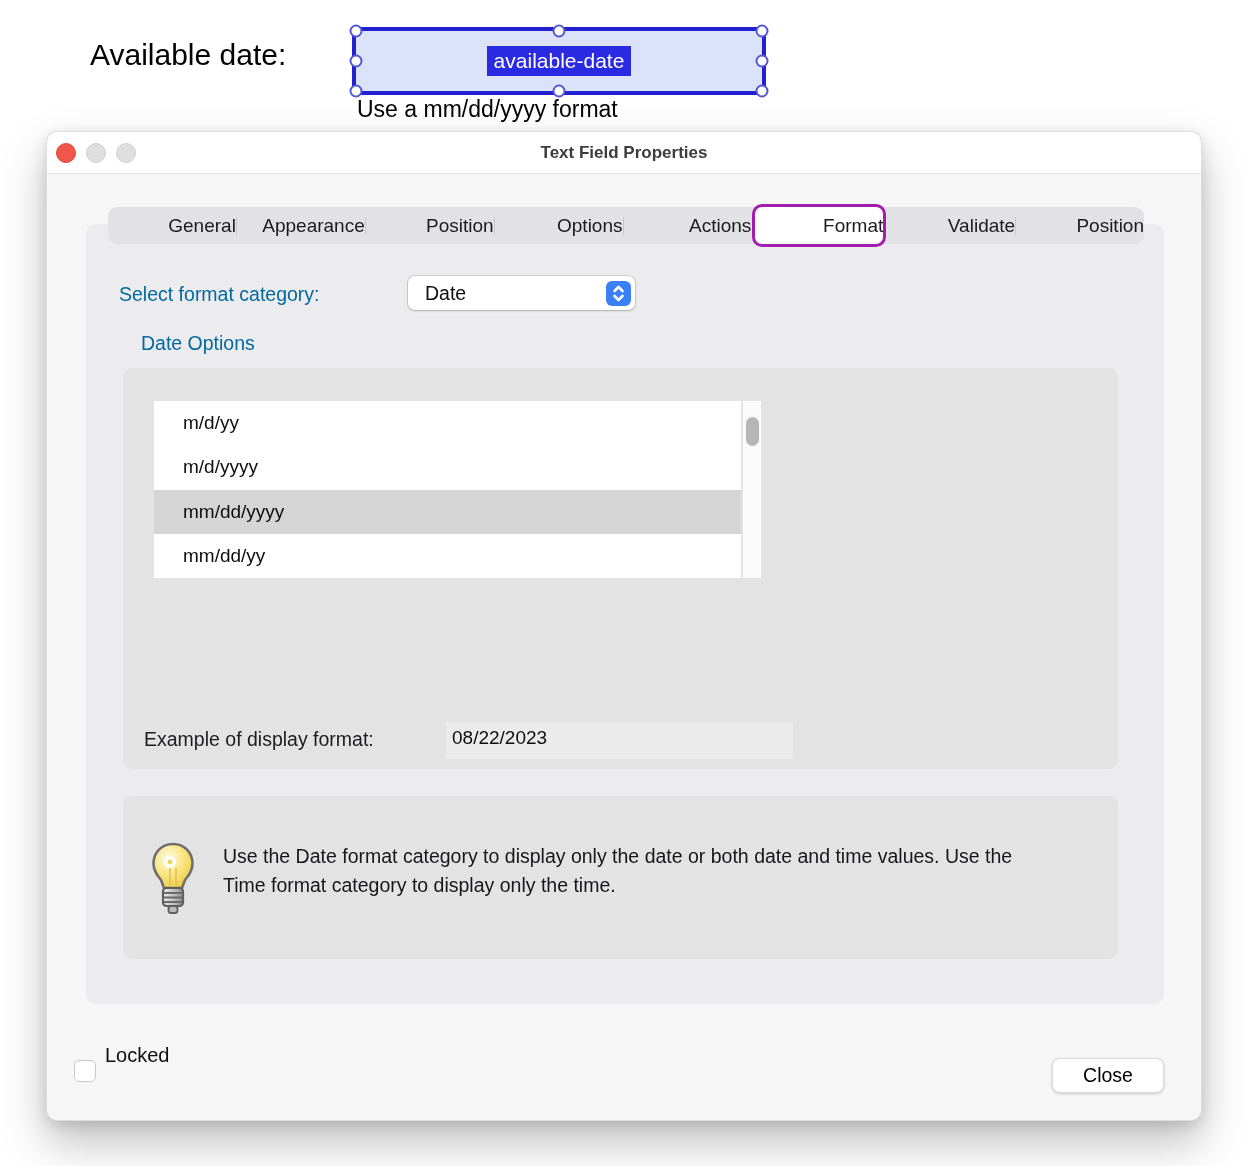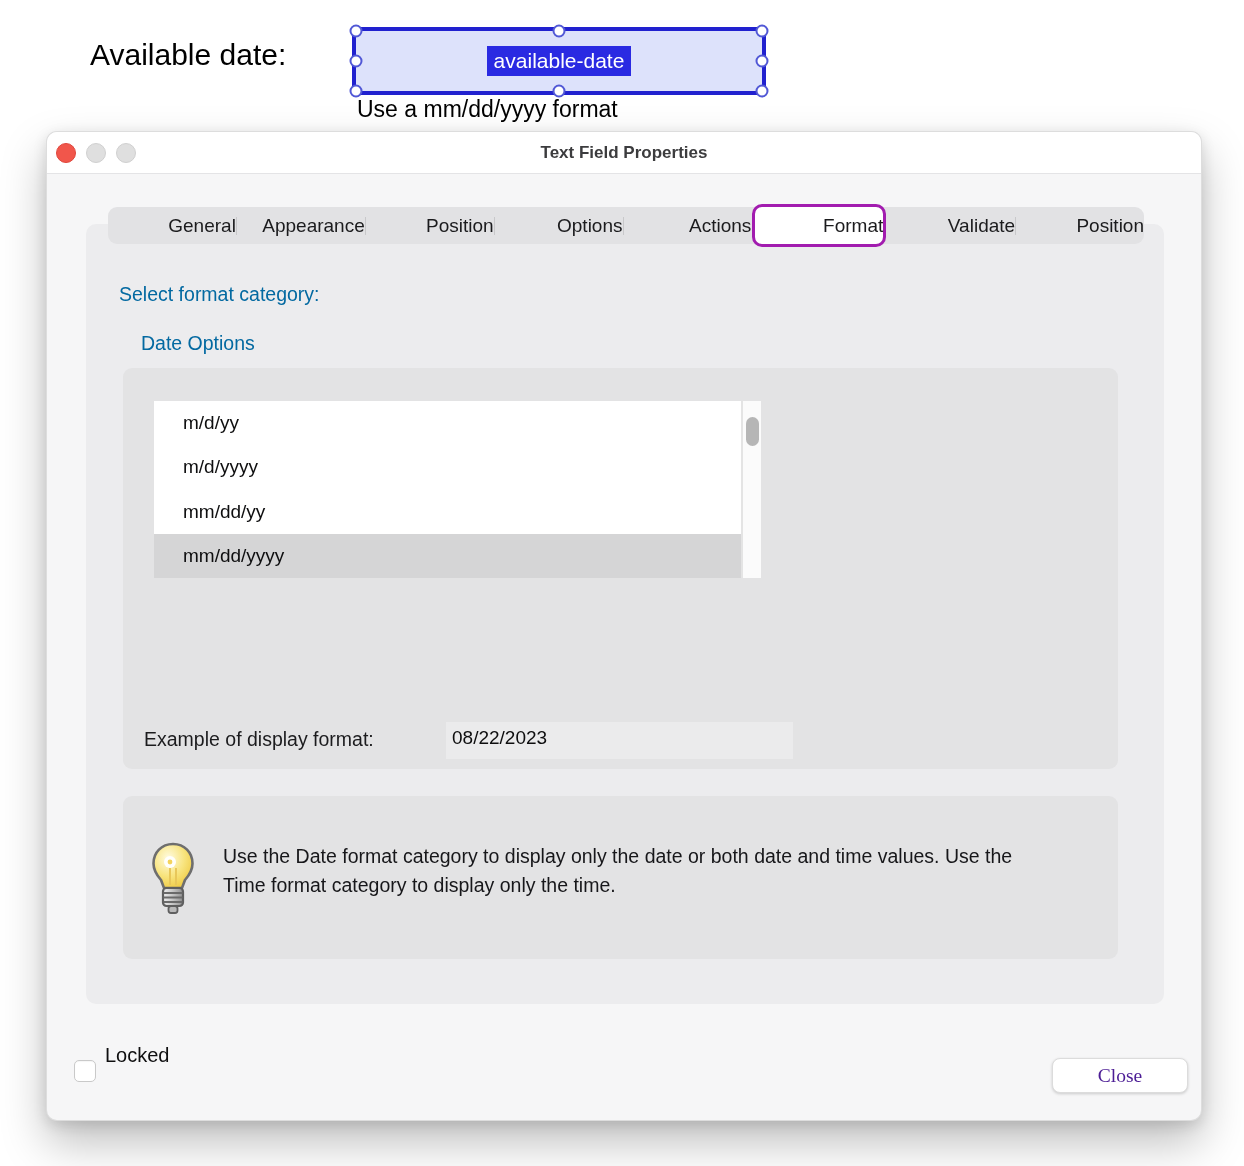--- a/index.html
+++ b/index.html
@@ -76,25 +76,25 @@
   
   .bulb { position:absolute; left:26px; top:45px; }
   .tipText { position:absolute; left:100px; top:46px; width:812px; font-size:19.5px;
     line-height:28.5px; color:#17171a; }
 
   
   .checkbox { position:absolute; left:27px; top:928px; width:22px; height:22px;
     background:#ffffff; border:1px solid #c9c9c9; border-radius:5px;
     box-shadow:inset 0 1px 1px rgba(0,0,0,0.04); }
   .lockedLabel { position:absolute; left:58px; top:912px; font-size:20px; color:#0f0f10; }
-  .closeBtn { position:absolute; left:1005px; top:926px; width:136px; height:35px;
+  .closeBtn { position:absolute; left:1005px; top:926px; width:112px; height:35px;
     background:#ffffff; border:1px solid #dcdcdc; border-radius:8px;
-    box-shadow:0 1px 3px rgba(0,0,0,0.18); font-size:19.5px; color:#4c1d95;
+    box-shadow:0 1px 3px rgba(0,0,0,0.18); font-size:19.5px; color:#000000;
     display:flex; align-items:center; justify-content:center;
-    font-family:Liberation Serif, serif; }
+    font-family:Liberation Sans, sans-serif; }
 </style>
 </head>
 <body>
 
 <div class="stage">
 
   <div class="fieldLabel">Available date:</div>
 
   <div class="formField">
     <span class="fieldName">available-date</span>
@@ -136,30 +136,39 @@
       <div class="sep hide"></div>
       <div class="tab">Validate</div>
       <div class="sep"></div>
       <div class="tab">Position</div>
     </div>
 
     <div class="panel" style="background:transparent; z-index:4;">
 
       <div class="catLabel">Select format category:</div>
 
+      <div class="popup">
+        <span class="popupValue">Date</span>
+        <span class="stepper">
+          <svg width="15" height="17" viewBox="0 0 15 17">
+            <polyline points="3.5,6 7.5,2 11.5,6" fill="none" stroke="#ffffff" stroke-width="2.6" stroke-linecap="round" stroke-linejoin="round"></polyline>
+            <polyline points="3.5,11 7.5,15 11.5,11" fill="none" stroke="#ffffff" stroke-width="2.6" stroke-linecap="round" stroke-linejoin="round"></polyline>
+          </svg>
+        </span>
+      </div>
 
       <div class="optHeading">Date Options</div>
 
       <div class="groupBox">
         <div class="listWrap">
           <div class="listRows">
             <div class="listRow">m/d/yy</div>
             <div class="listRow">m/d/yyyy</div>
+            <div class="listRow selected">mm/dd/yyyy</div>
             <div class="listRow">mm/dd/yy</div>
-            <div class="listRow selected">mm/dd/yyyy</div>
           </div>
           <div class="sbTrack">
             <div class="sbThumb"></div>
           </div>
         </div>
         <div class="exampleLabel">Example of display format:</div>
         <div class="exampleField">
           <div class="exampleValue">08/22/2023</div>
         </div>
       </div>

